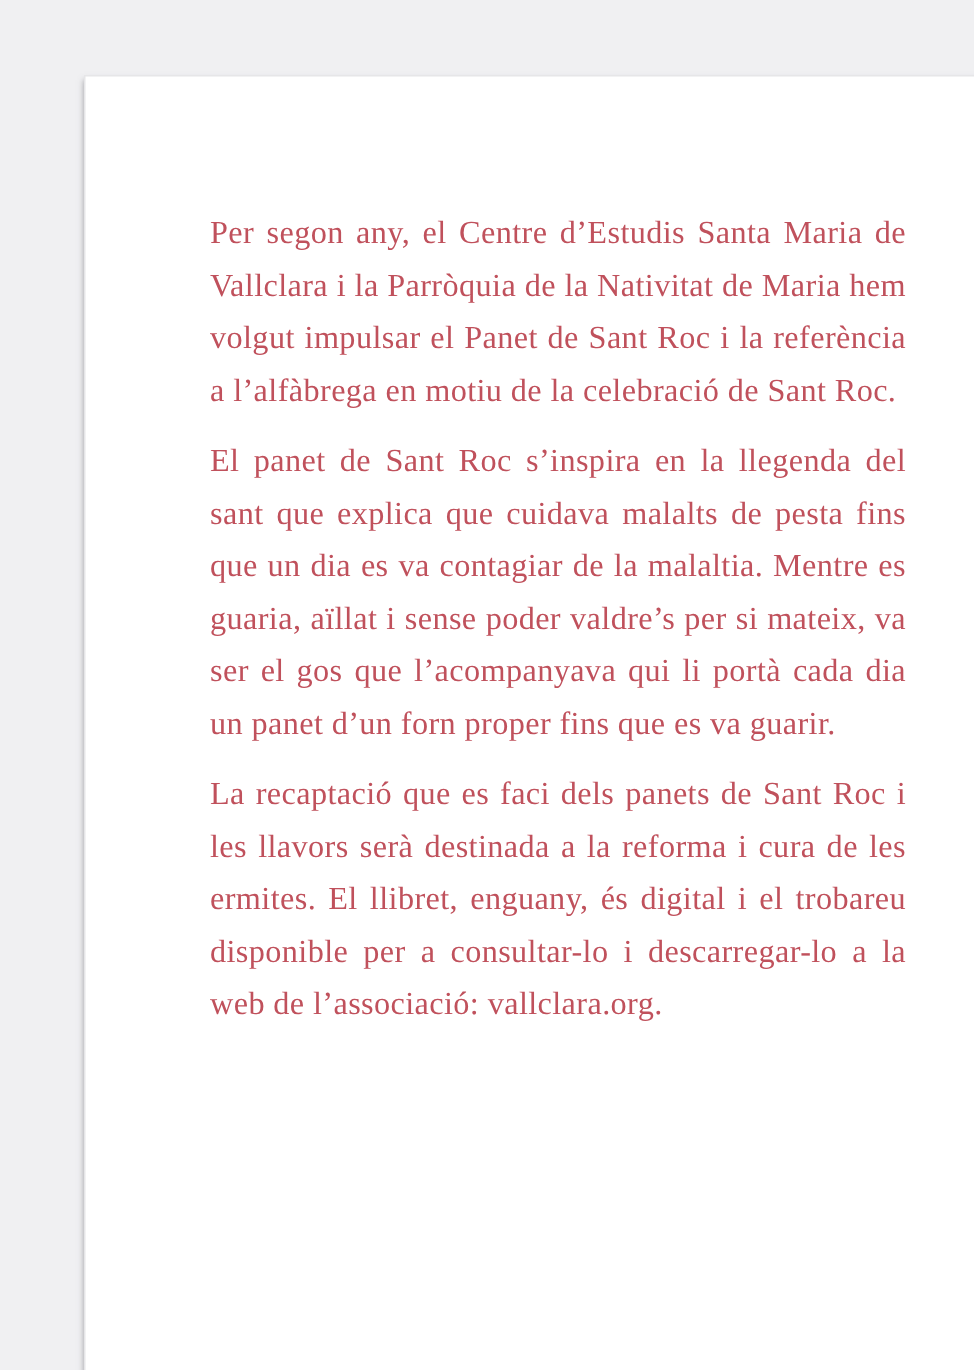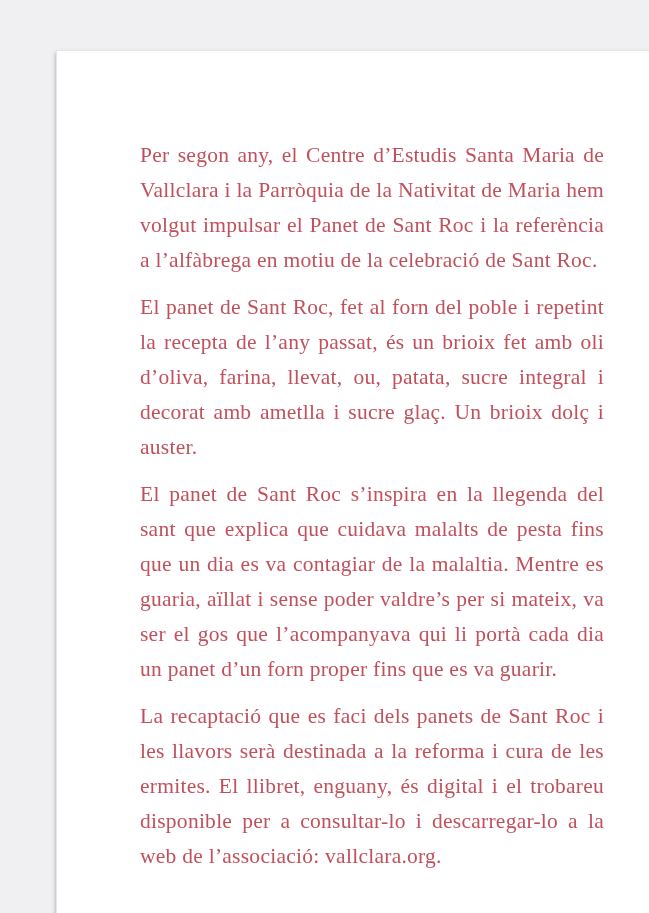--- a/index.html
+++ b/index.html
@@ -45,18 +45,17 @@
   }
   .content p:last-child { margin-bottom: 0; }
 </style>
 </head>
 <body>
 
 <div class="canvas">
   <div class="sheet">
     <div class="content">
       <p>Per segon any, el Centre d’Estudis Santa Maria de Vallclara i la Parròquia de la Nativitat de Maria hem volgut impulsar el Panet de Sant Roc i la referència a l’alfàbrega en motiu de la celebració de Sant Roc.</p>
-      <p>El panet de Sant Roc, fet al forn del poble i repetint la recepta de l’any passat, és un brioix fet amb oli d’oliva, farina, llevat, ou, patata, sucre integral i decorat amb ametlla i sucre glaç. Un brioix dolç i auster.</p>
       <p>El panet de Sant Roc s’inspira en la llegenda del sant que explica que cuidava malalts de pesta fins que un dia es va contagiar de la malaltia. Mentre es guaria, aïllat i sense poder valdre’s per si mateix, va ser el gos que l’acompanyava qui li portà cada dia un panet d’un forn proper fins que es va guarir.</p>
       <p>La recaptació que es faci dels panets de Sant Roc i les llavors serà destinada a la reforma i cura de les ermites. El llibret, enguany, és digital i el trobareu disponible per a consultar-lo i descarregar-lo a la web de l’associació: vallclara.org.</p>
     </div>
   </div>
 </div>
 
 </body></html>

